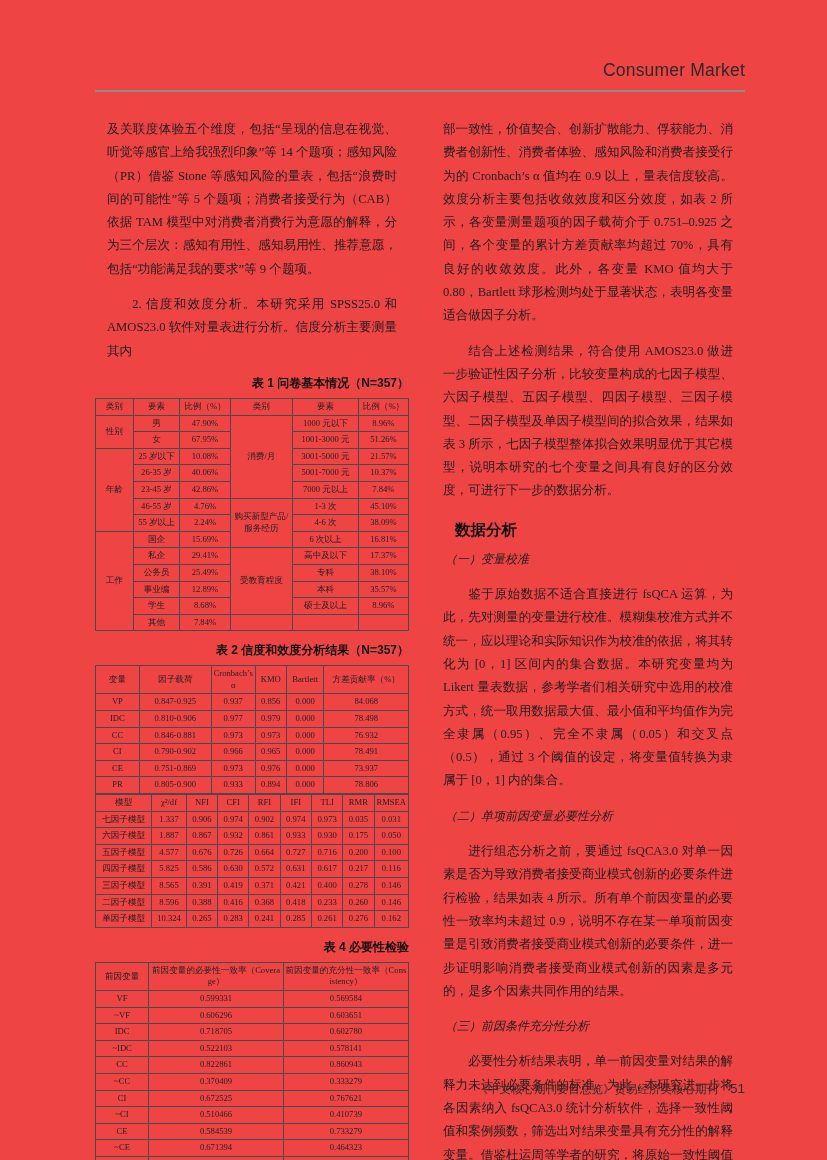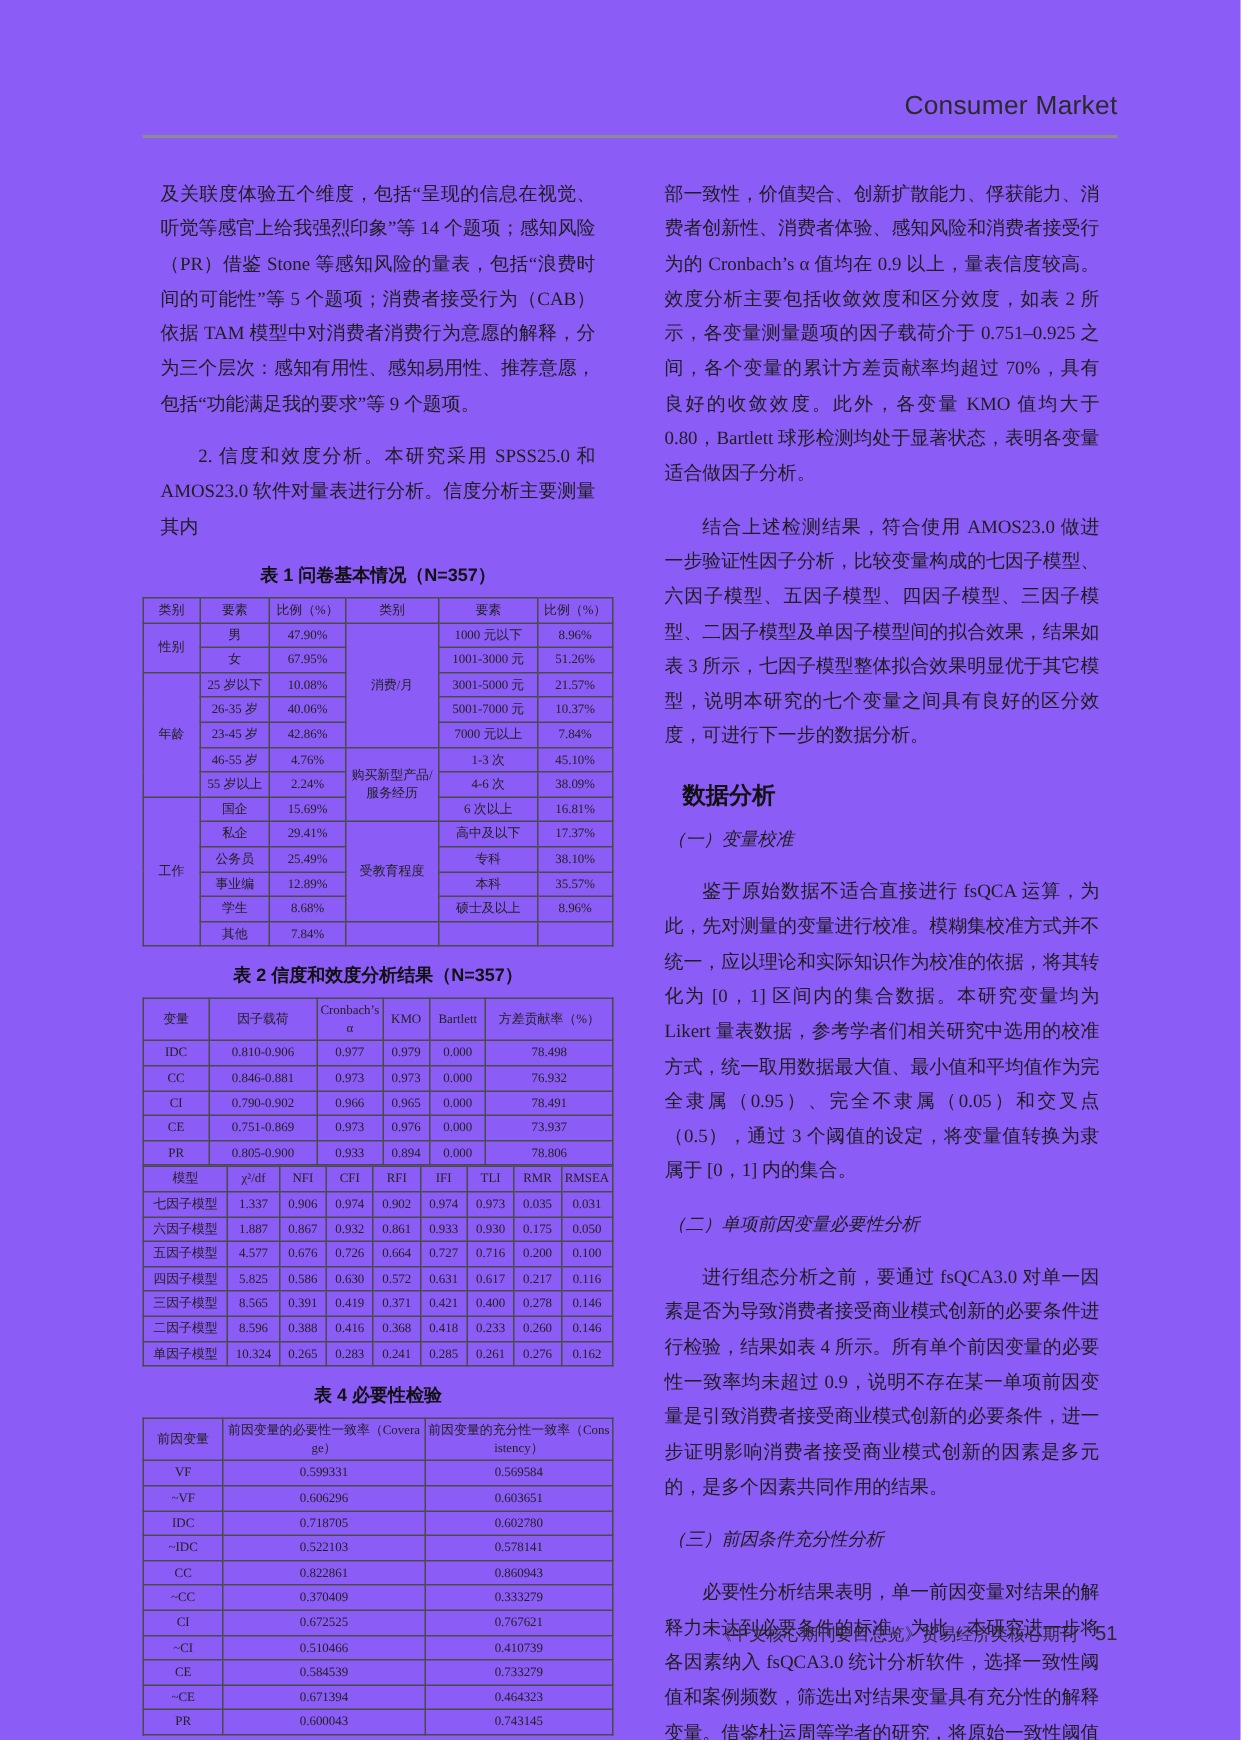--- a/index.html
+++ b/index.html
@@ -1,39 +1,39 @@
 <!DOCTYPE html>
 <html><head>
 <meta charset="utf-8">
 <style>
   html,body { margin:0; padding:0; background:#e8e8e8; }
   .page {
     position:relative; width:827px; height:1160px; margin:0 auto;
-    background:#8b5cf6; overflow:hidden;
+    background:#ef4444; overflow:hidden;
     font-family:"Liberation Serif","DejaVu Serif",serif; color:#1e1e1e;
   }
   .header-title {
     position:absolute; top:60px; right:82px;
     font-family:"Liberation Sans","DejaVu Sans",sans-serif;
     font-size:17.5px; color:#2a2a2a; letter-spacing:0.2px;
   }
   .header-rule {
     position:absolute; top:90px; left:95px; width:650px; height:2px;
     background:#8c8c8c;
   }
   .col { position:absolute; top:106px; width:314px; }
   .col-left  { left:95px; }
   .col-right { left:431px; }
   p.body {
     margin:12px; font-size:12.6px; line-height:23.3px; text-align:justify;
     color:#1e1e1e;
   }
   p.indent { text-indent:2em; }
   .tbl-title {
-    margin:11px 0 6px 0; text-align:center;
+    margin:11px 0 6px 0; text-align:right;
     font-family:"Liberation Sans","DejaVu Sans",sans-serif;
     font-size:12px; font-weight:bold; color:#111;
   }
   table.data-table {
     width:100%; border-collapse:collapse; table-layout:fixed;
     font-family:"Liberation Serif","DejaVu Serif",serif;
   }
   table.data-table th, table.data-table td {
     border:1px solid #4a4a4a; padding:2px 1px; text-align:center;
     font-size:8.6px; font-weight:normal; line-height:1.35; color:#222;
@@ -191,20 +191,28 @@
             <th>变量</th>
             <th>因子载荷</th>
             <th>Cronbach’s α</th>
             <th>KMO</th>
             <th>Bartlett</th>
             <th>方差贡献率（%）</th>
           </tr>
         </thead>
         <tbody>
           <tr>
+            <td>VP</td>
+            <td>0.847-0.925</td>
+            <td>0.937</td>
+            <td>0.856</td>
+            <td>0.000</td>
+            <td>84.068</td>
+          </tr>
+          <tr>
             <td>IDC</td>
             <td>0.810-0.906</td>
             <td>0.977</td>
             <td>0.979</td>
             <td>0.000</td>
             <td>78.498</td>
           </tr>
           <tr>
             <td>CC</td>
             <td>0.846-0.881</td>

